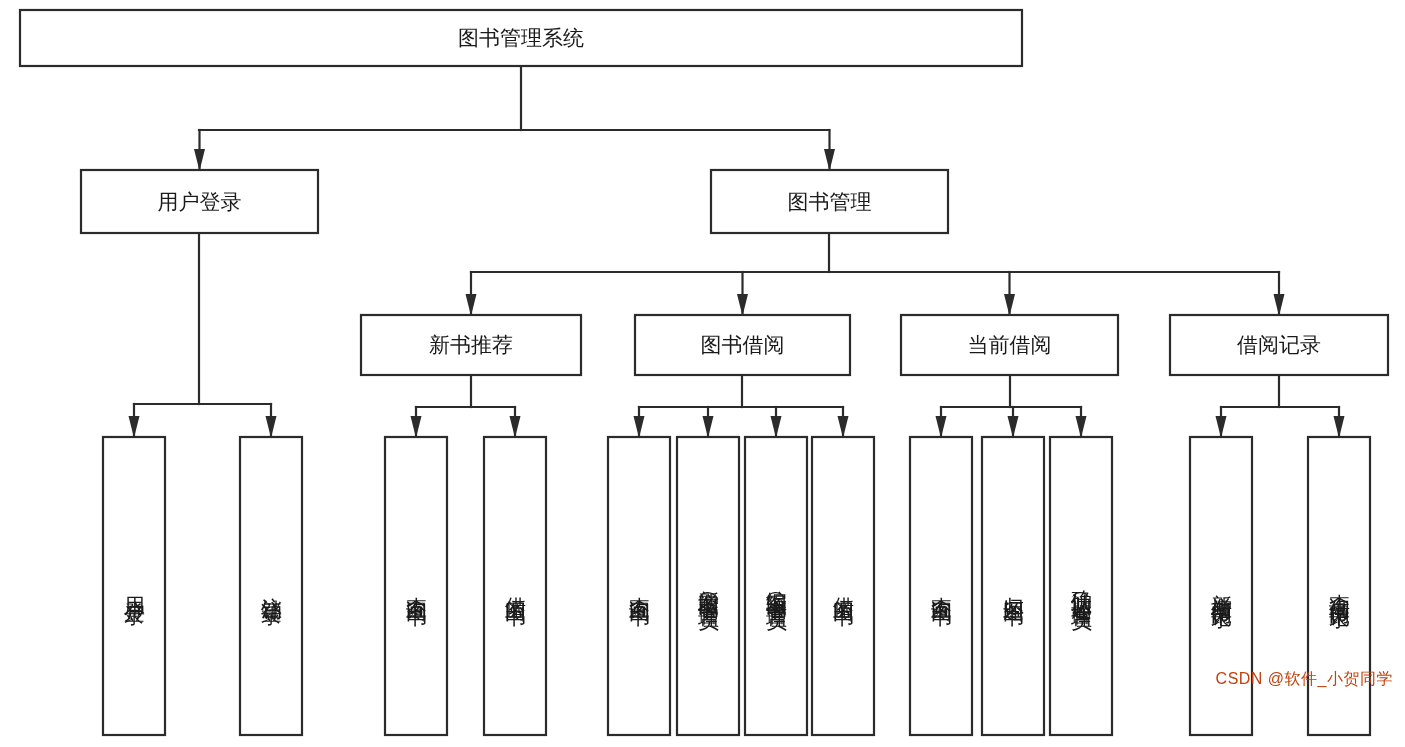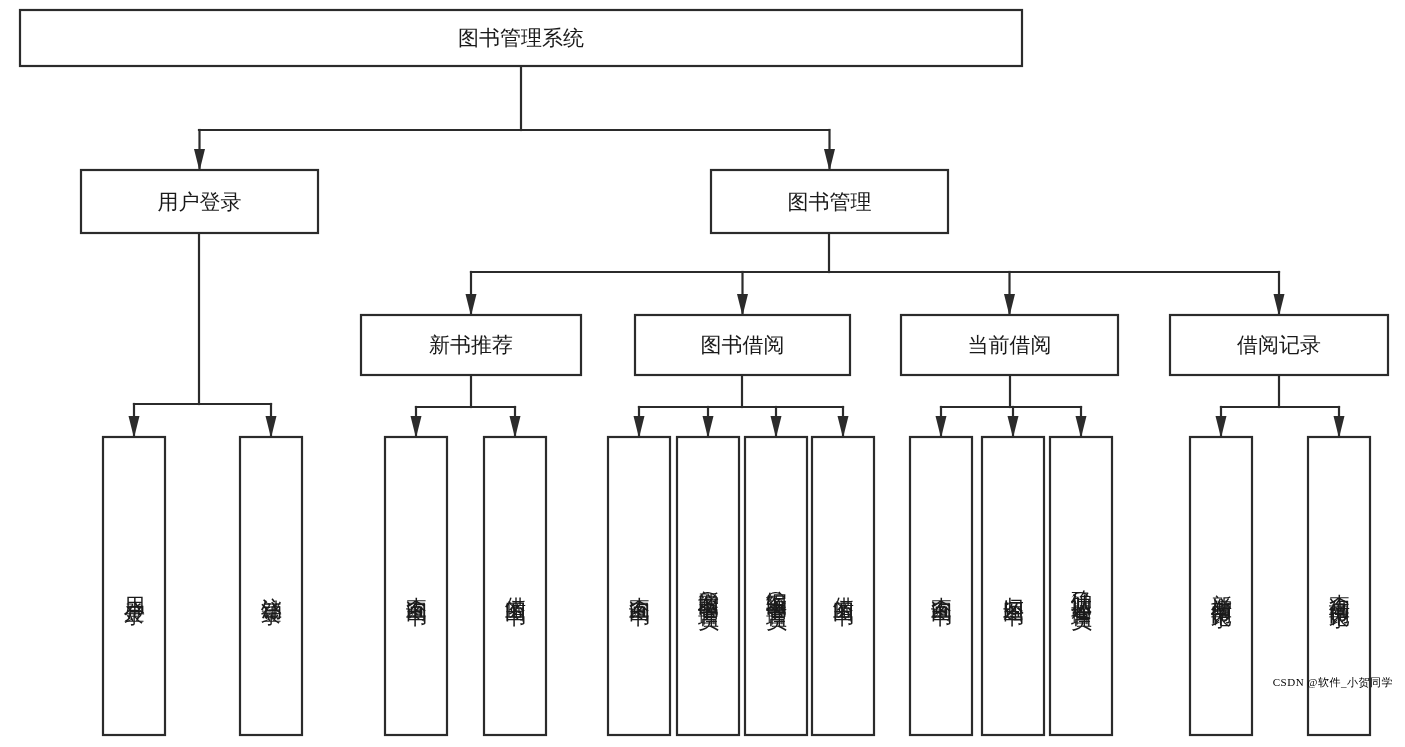--- a/index.html
+++ b/index.html
@@ -63,23 +63,23 @@
     font-size: 21px;
     line-height: 1.0;
     letter-spacing: 3px;
     color: #1a1a1a;
     white-space: nowrap;
   }
   .watermark {
     position: absolute;
     right: 12px;
     bottom: 6px;
-    font-family: Liberation Serif, serif;
-    font-size: 11px;
-    color: #000000;
+    font-family: Liberation Sans, sans-serif;
+    font-size: 16px;
+    color: #c2410c;
     letter-spacing: 0.5px;
     white-space: nowrap;
   }
   .hit-layer {
     position: absolute;
     left: 0; top: 0;
     width: 1405px;
     height: 747px;
     pointer-events: none;
   }

